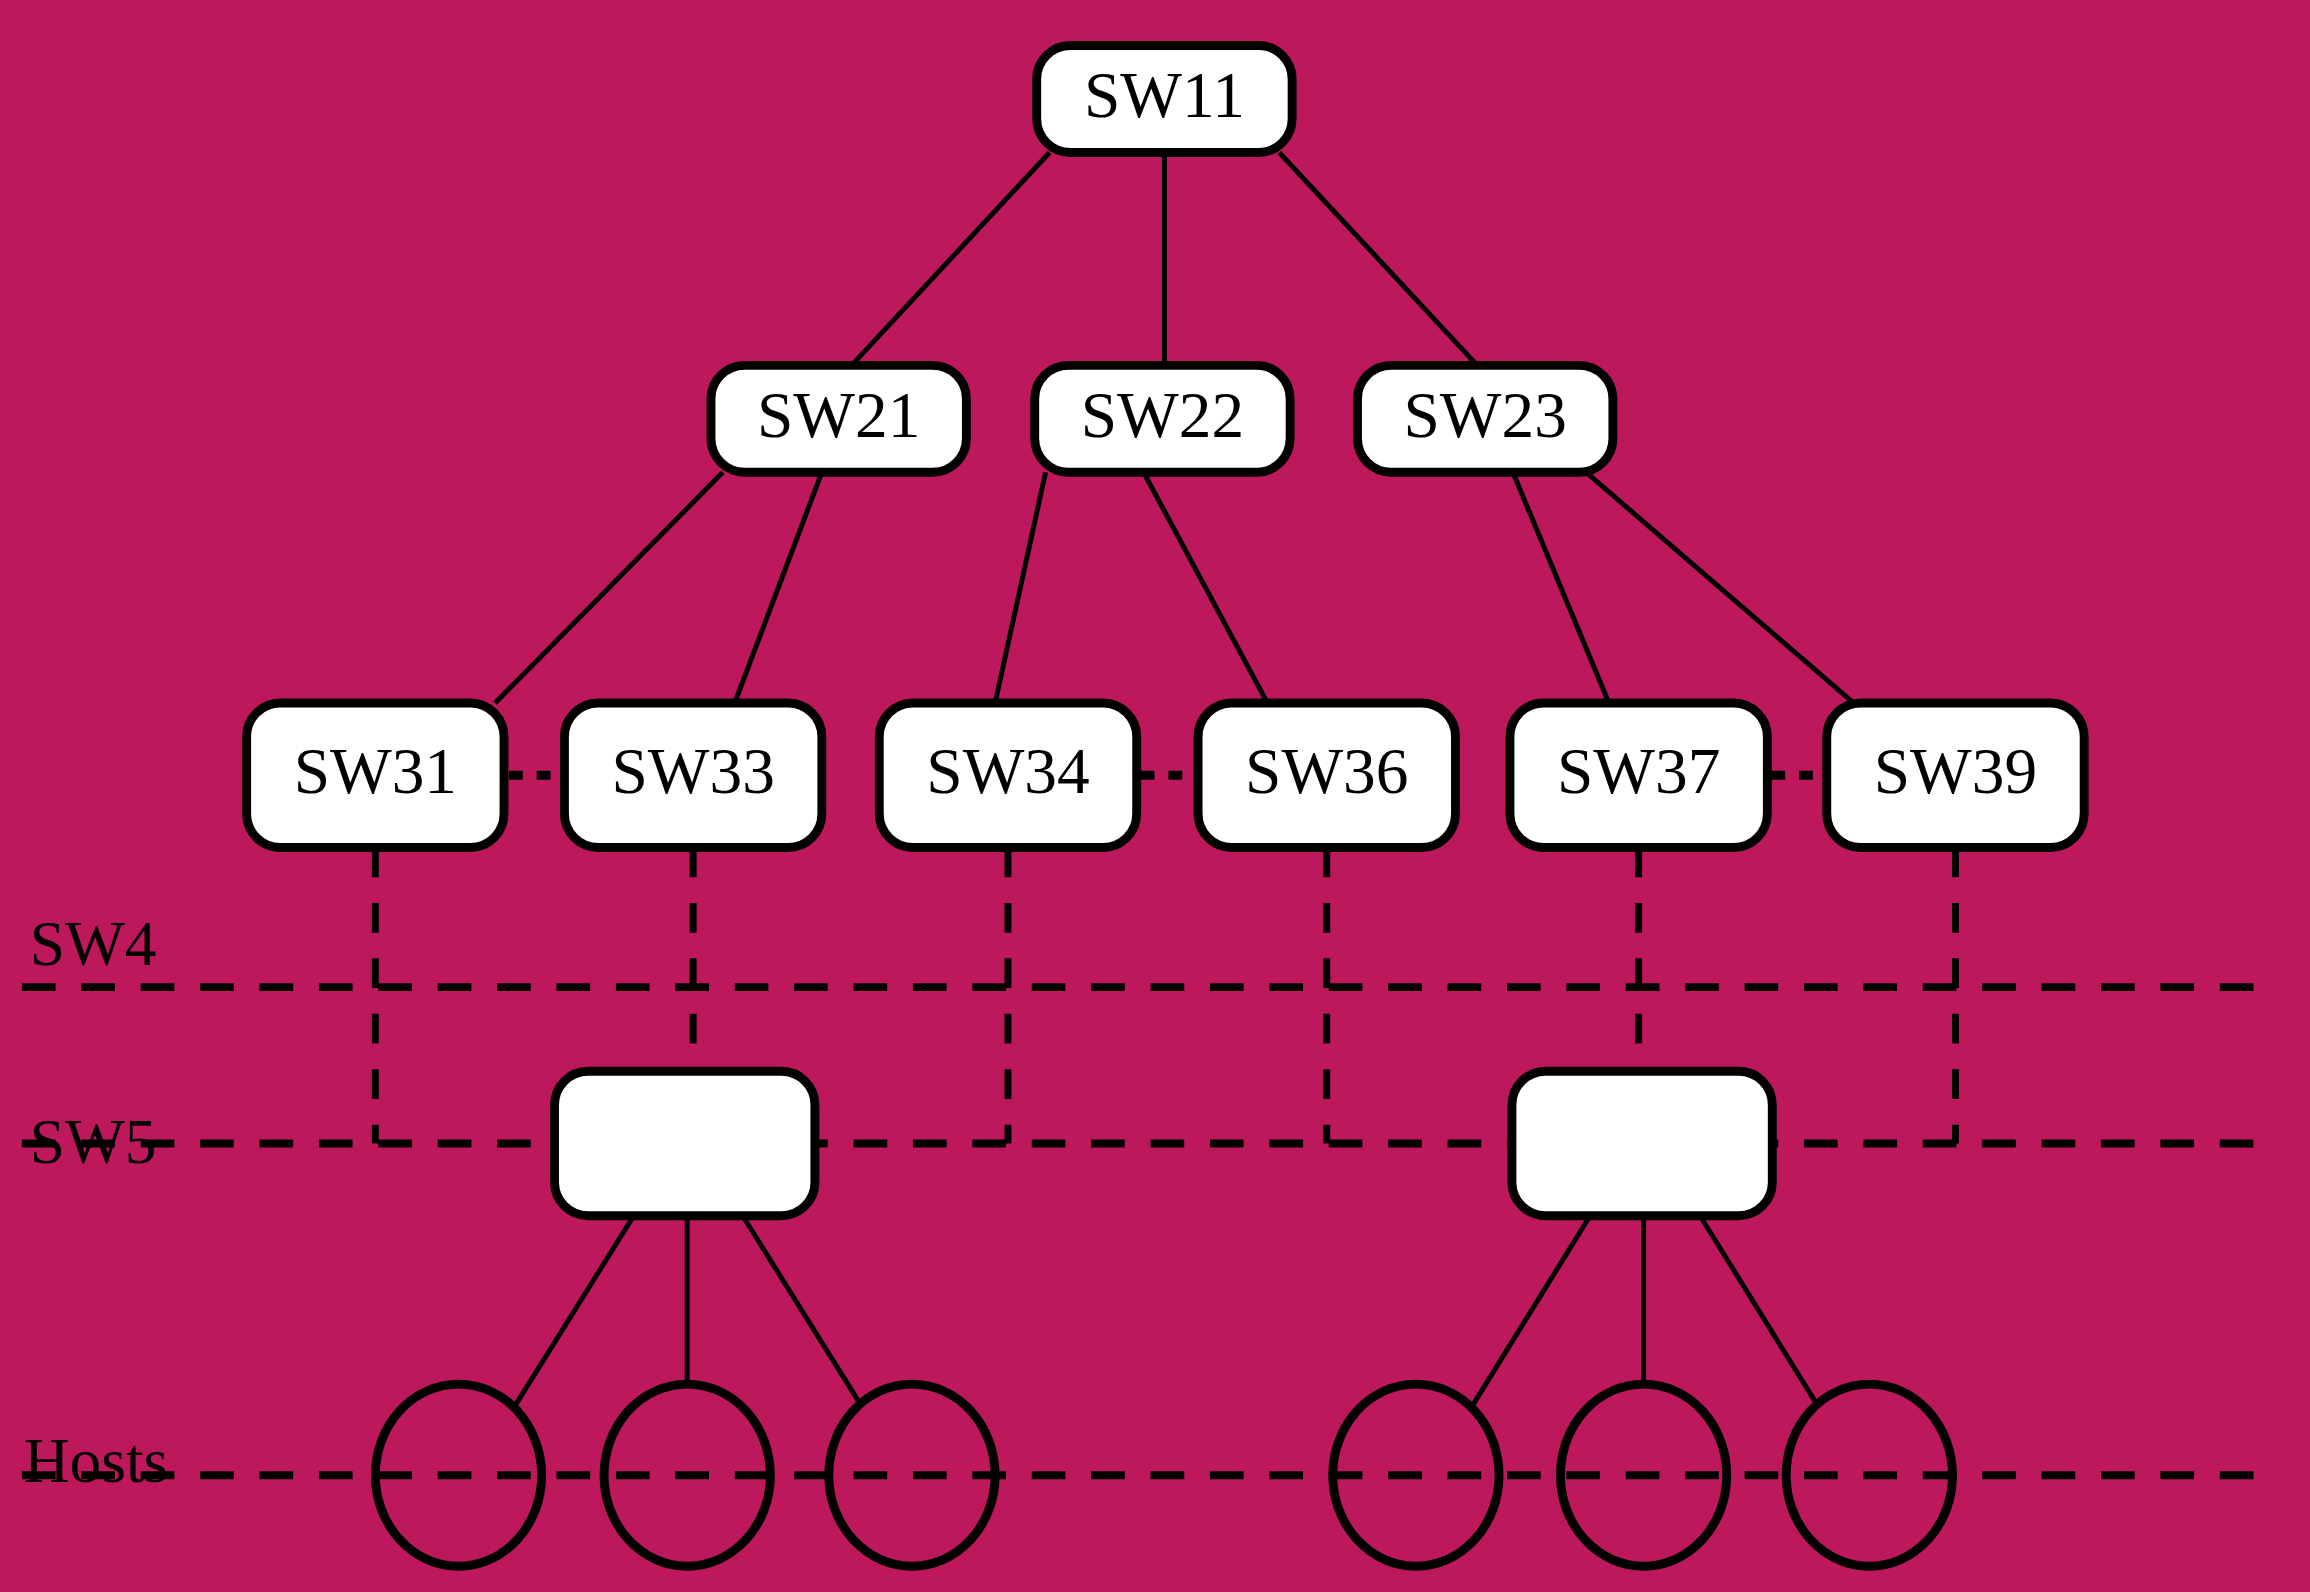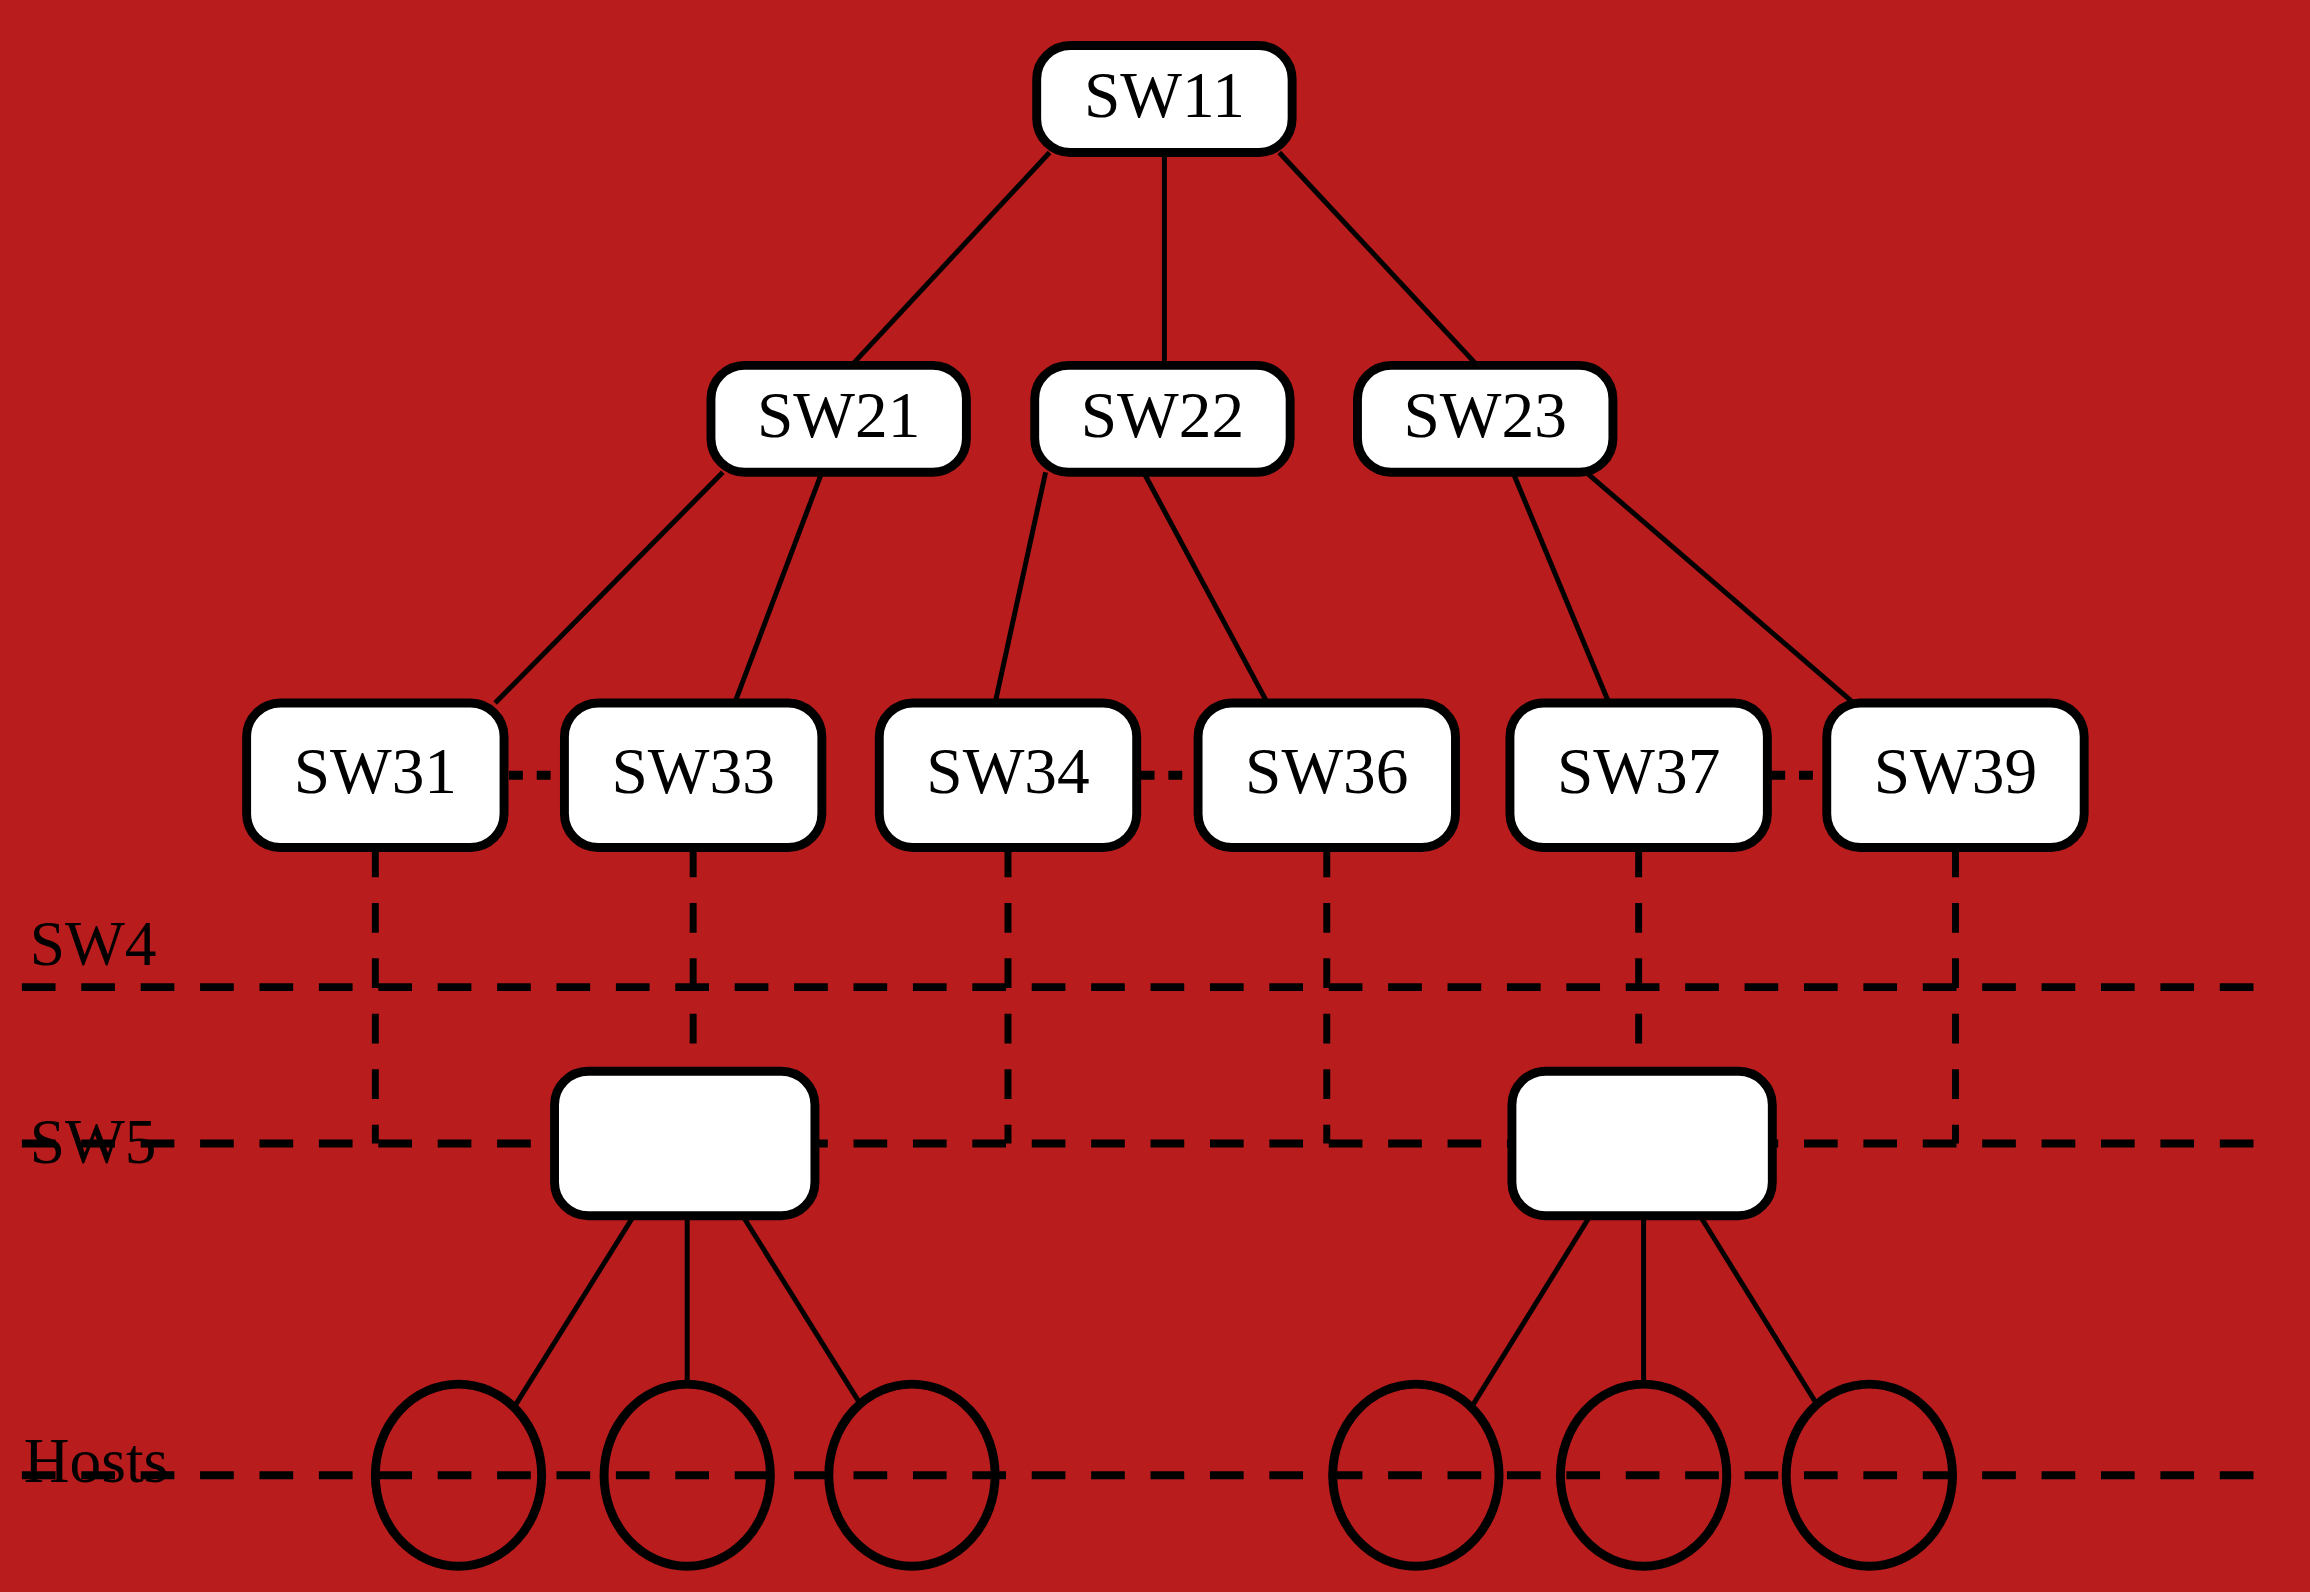--- a/index.html
+++ b/index.html
@@ -8,21 +8,21 @@
     padding: 0;
     background: #ffffff;
   }
   body {
     font-family: "Liberation Serif", "DejaVu Serif", serif;
   }
   #diagram-root {
     position: relative;
     width: 2311px;
     height: 1593px;
-    background: #b91c1c;
+    background: #be185d;
     overflow: hidden;
     text-decoration: underline;
   }
   #topology-svg {
     position: absolute;
     top: 0;
     left: 0;
     width: 2311px;
     height: 1593px;
     display: block;

